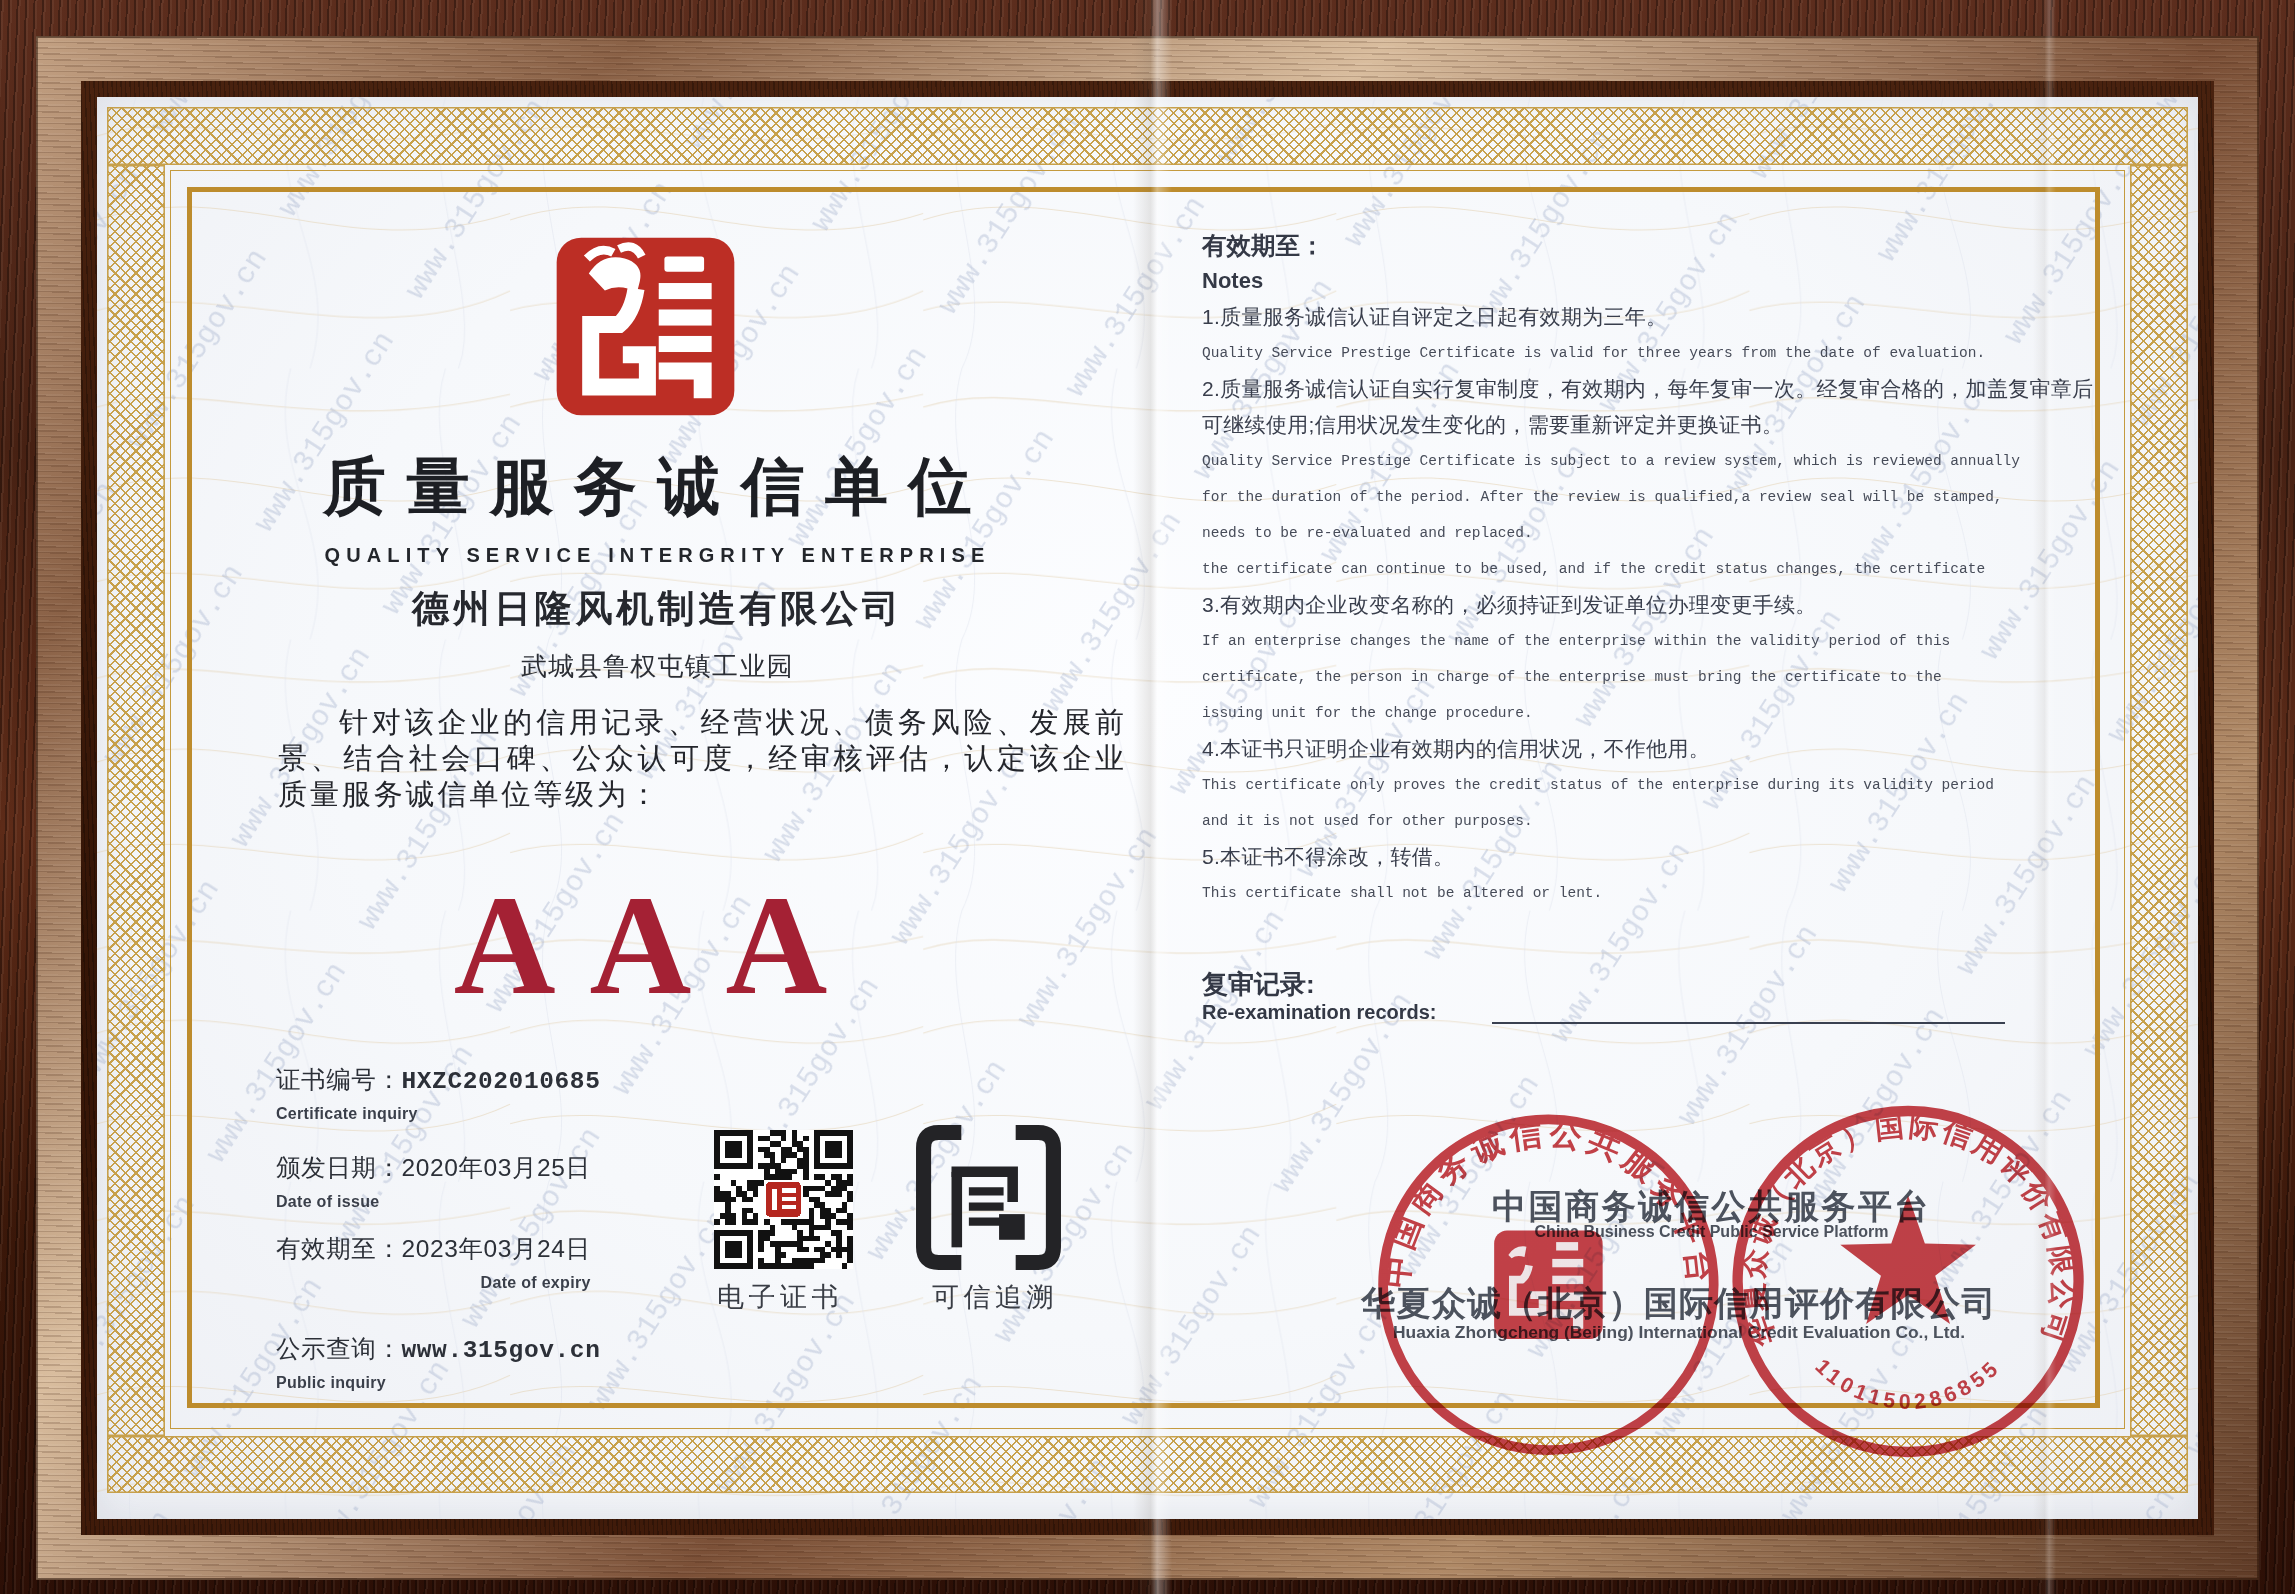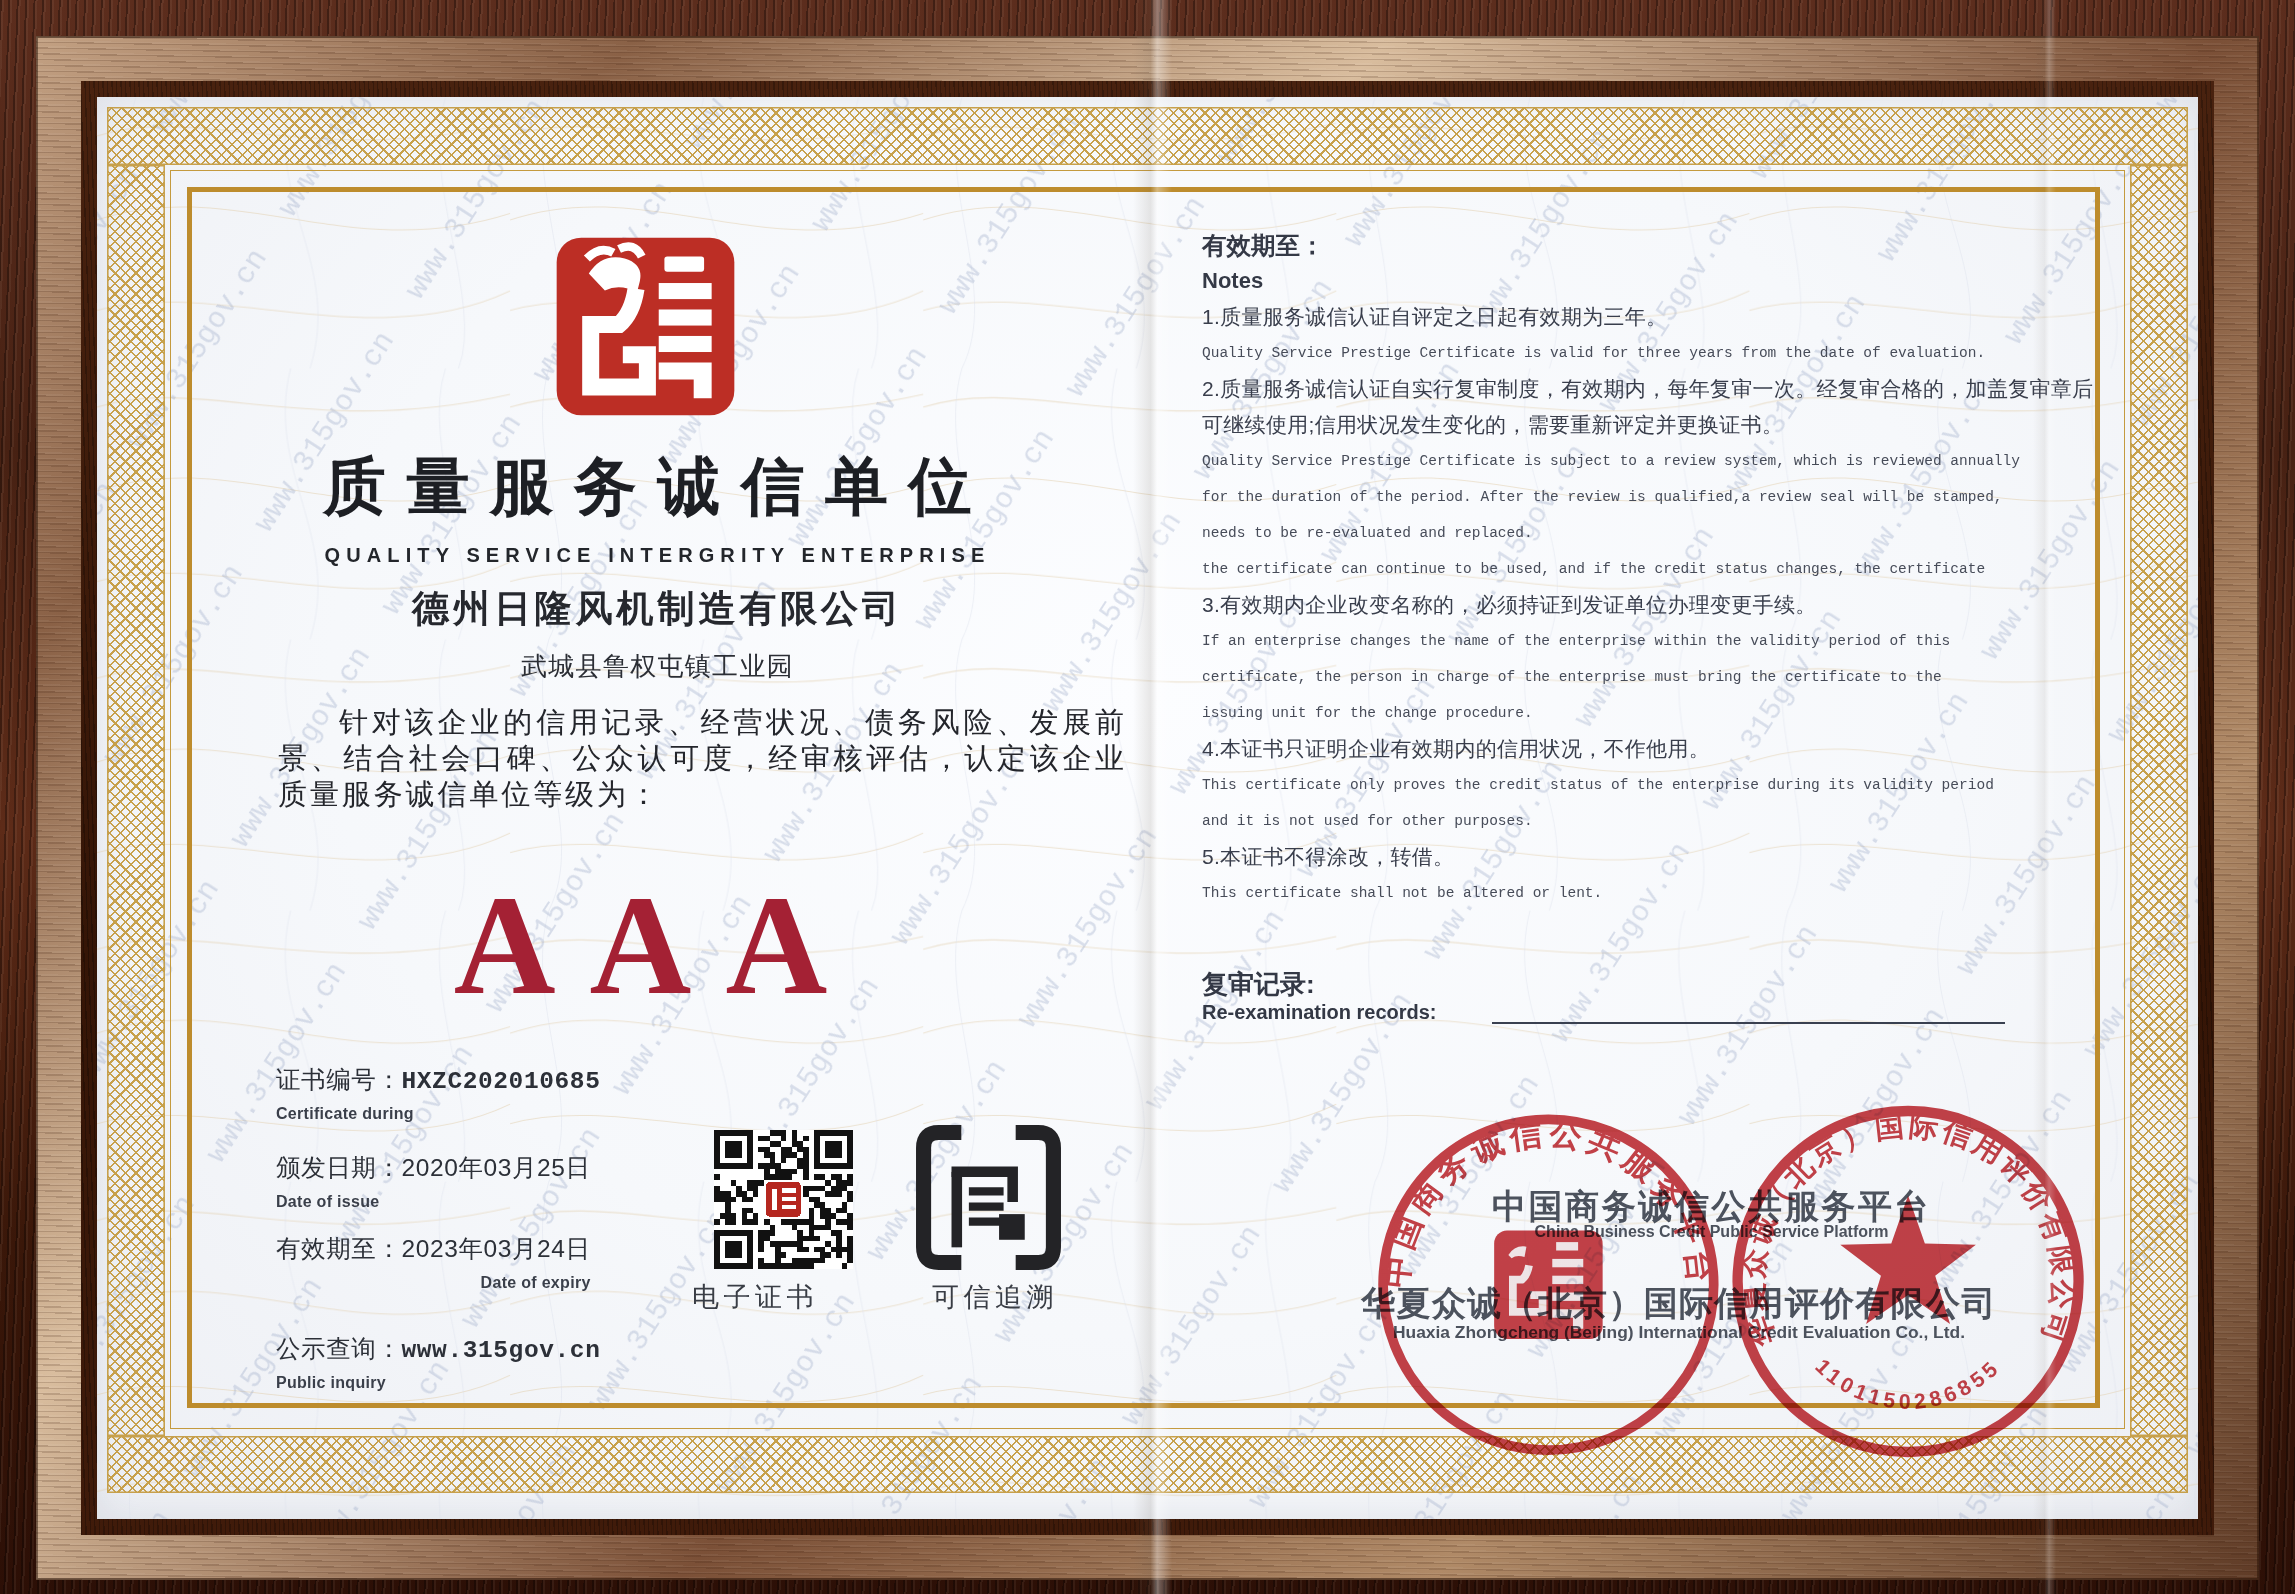--- a/index.html
+++ b/index.html
@@ -49,21 +49,21 @@
   .statement{left:278px;top:704px;width:849px;font-size:29px;line-height:36px;letter-spacing:2.9px;
     text-align:justify;text-indent:61px;font-weight:500;color:#24262c;}
   .grade{left:257px;top:864px;width:801px;font-family:"Liberation Serif","DejaVu Serif",serif;
     font-size:141px;font-weight:bold;letter-spacing:34px;color:#a42134;}
   .fieldrow .l1{font-size:24.5px;letter-spacing:0.6px;font-weight:500;color:#2c3038;white-space:nowrap;}
   .fieldrow .l2{font-size:16px;font-weight:bold;color:#3a3f4a;margin-top:9px;letter-spacing:0.3px;}
   .mono{font-family:"Liberation Mono","DejaVu Sans Mono",monospace;}
   .fr{left:276px;}
   .fr0{top:1063px;} .fr1{top:1151px;} .fr2{top:1232px;text-align:right;} .fr3{top:1308px;margin-top:24px;}
   .qr{left:714px;top:1130px;width:139px;height:139px;}
-  .qr-label{left:658px;top:1279px;width:194px;font-size:27px;letter-spacing:4.5px;font-weight:500;color:#393d45;}
+  .qr-label{left:683px;top:1279px;width:194px;font-size:27px;letter-spacing:4.5px;font-weight:500;color:#393d45;}
   .trace-logo{left:913px;top:1122px;width:151px;height:151px;}
   .trace-label{left:898px;top:1279px;width:194px;font-size:27px;letter-spacing:4.5px;font-weight:500;color:#393d45;}
   
   .notes{left:1202px;top:227px;width:832px;}
   .nl{height:36px;display:flex;align-items:center;white-space:nowrap;}
   .nl.zh{font-size:21px;color:#393e4c;font-weight:500;letter-spacing:0.3px;}
   .nl.en{font-size:14.5px;color:#474c59;font-family:"Liberation Mono","DejaVu Sans Mono",monospace;}
   .nl.hzh{font-size:24.5px;font-weight:600;color:#343946;}
   .nl.hen{font-size:22px;font-weight:bold;color:#343946;font-family:"Liberation Sans",sans-serif;}
   .reexam-zh{left:1202px;top:967px;font-size:26px;font-weight:600;color:#333845;}
@@ -141,21 +141,21 @@
 
   <div class="abs ctr title">质量服务诚信单位</div>
   <div class="abs ctr subtitle">QUALITY SERVICE INTERGRITY ENTERPRISE</div>
   <div class="abs ctr company">德州日隆风机制造有限公司</div>
   <div class="abs ctr address">武城县鲁权屯镇工业园</div>
   <div class="abs statement">针对该企业的信用记录、经营状况、债务风险、发展前景、结合社会口碑、公众认可度，经审核评估，认定该企业质量服务诚信单位等级为：</div>
   <div class="abs ctr grade">AAA</div>
 
   <div class="abs fieldrow fr fr0">
     <div class="l1"><span>证书编号：</span><span class="mono" style="font-weight:600">HXZC202010685</span></div>
-    <div class="l2">Certificate during</div>
+    <div class="l2">Certificate inquiry</div>
   </div>
   <div class="abs fieldrow fr fr1">
     <div class="l1"><span>颁发日期：</span><span>2020年03月25日</span></div>
     <div class="l2">Date of issue</div>
   </div>
   <div class="abs fieldrow fr fr2">
     <div class="l1"><span>有效期至：</span><span>2023年03月24日</span></div>
     <div class="l2">Date of expiry</div>
   </div>
   <div class="abs fieldrow fr fr3">

